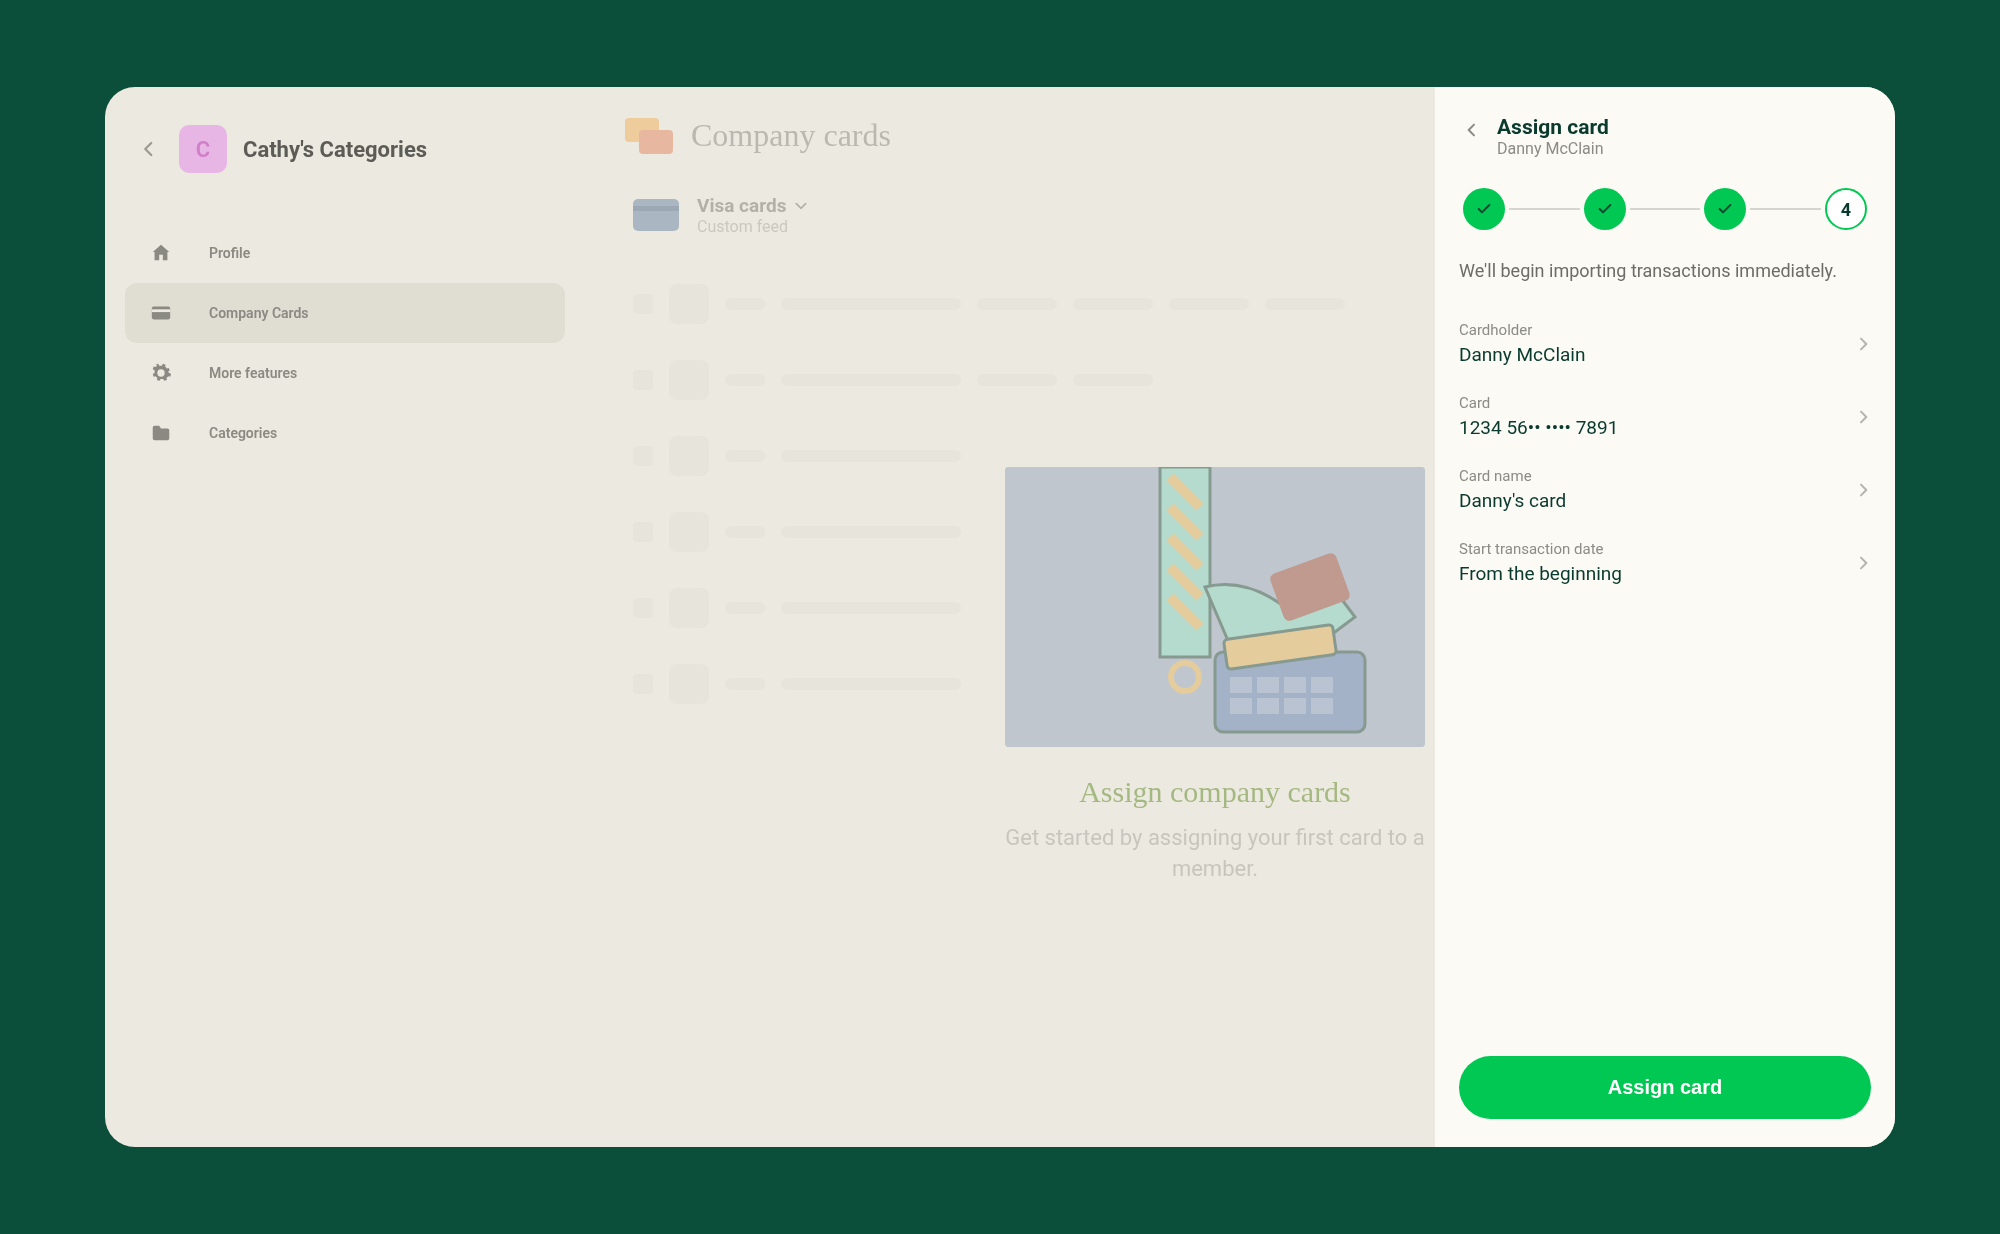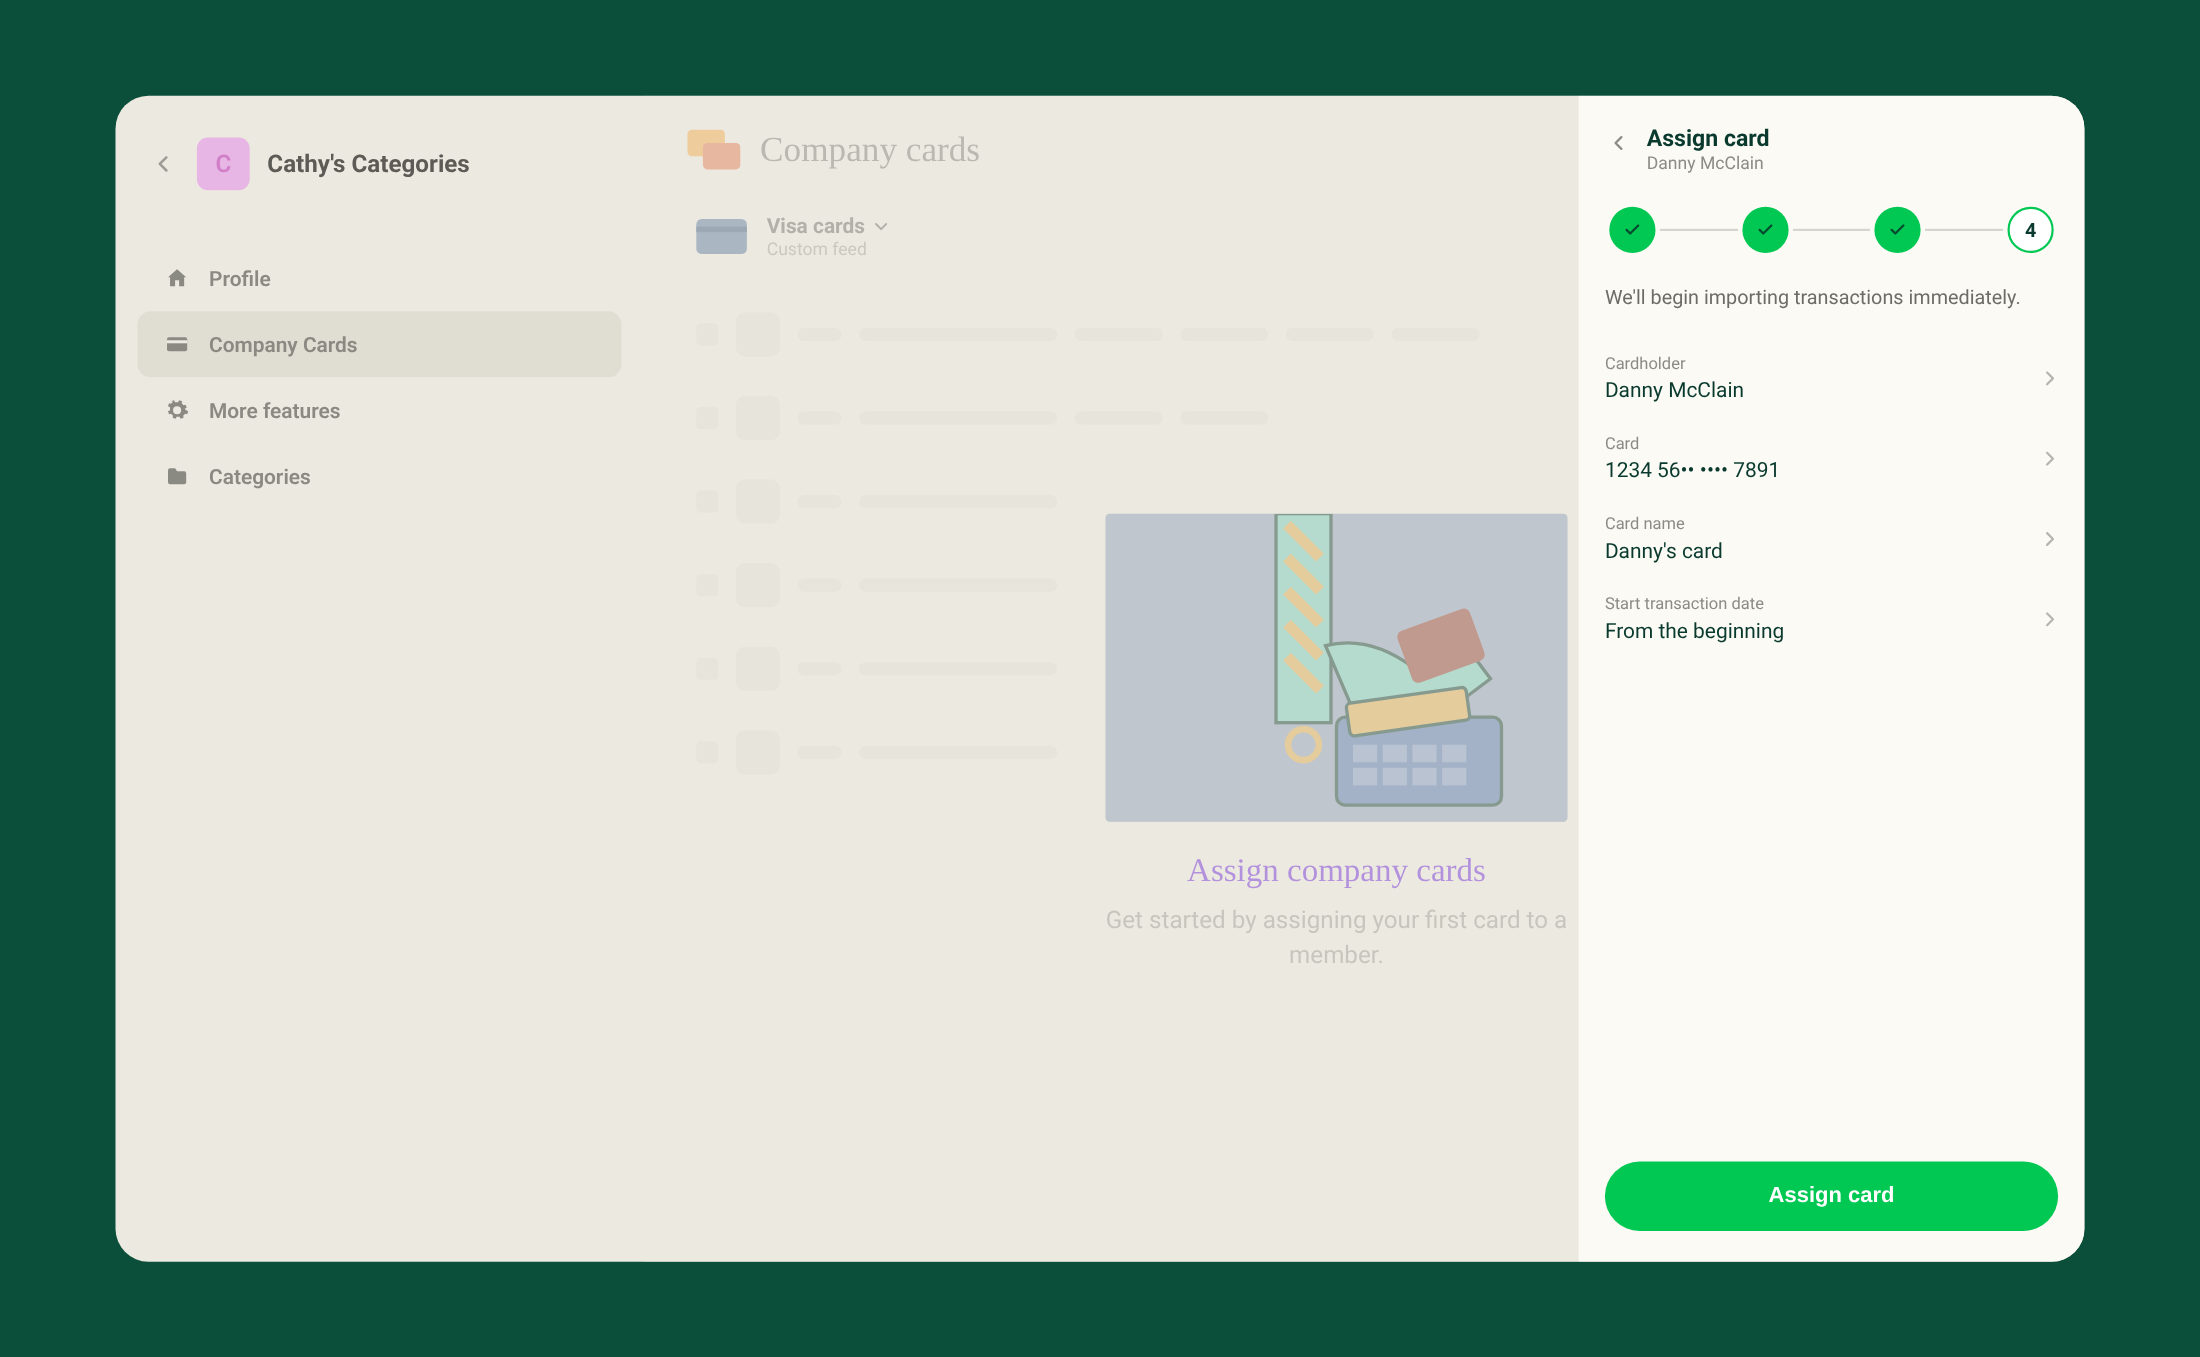--- a/index.html
+++ b/index.html
@@ -55,26 +55,26 @@
 }
 .workspace-name {
   font-size: 22px;
   font-weight: 700;
   color: #5c5b56;
 }
 .nav-items { margin-top: 30px; }
 .nav-item {
   display: flex;
   align-items: center;
-  gap: 17px;
+  gap: 36px;
   padding: 18px 24px;
   border-radius: 12px;
   cursor: pointer;
   color: #8a8982;
-  font-size: 19px;
+  font-size: 14px;
   font-weight: 600;
 }
 .nav-item.active { background: #e0ddd3; }
 .nav-icon {
   width: 24px;
   height: 24px;
   display: flex;
   align-items: center;
   justify-content: center;
 }
@@ -194,21 +194,21 @@
   height: 280px;
   background: #8a9bb8;
   border-radius: 4px;
   margin: 0 auto 28px;
   position: relative;
   overflow: hidden;
 }
 .promo-title {
   font-family: Georgia, serif;
   font-size: 30px;
-  color: #6d28d9;
+  color: #4d7c0f;
   margin-bottom: 14px;
 }
 .promo-subtitle {
   font-size: 22px;
   color: #9a9992;
   line-height: 1.4;
 }
 .side-panel {
   width: 460px;
   background: #fbfaf5;

